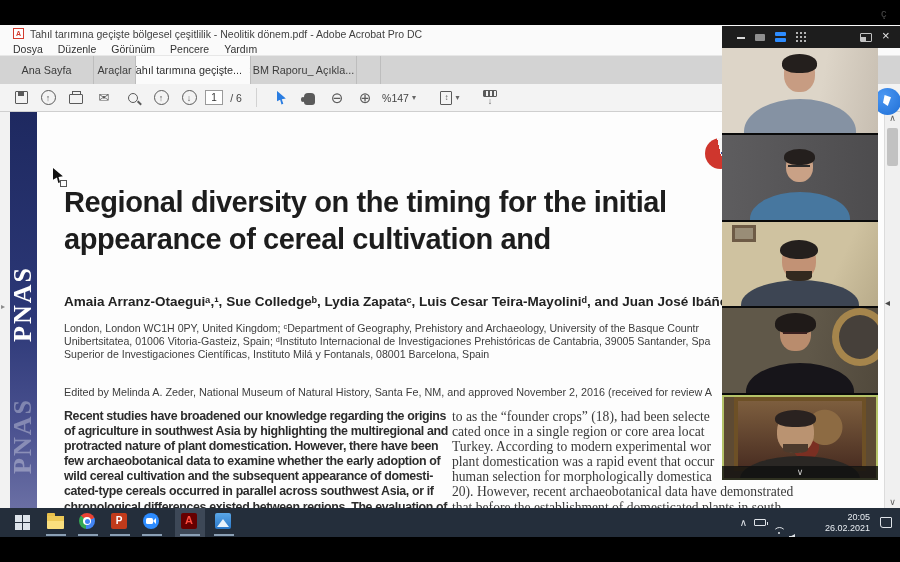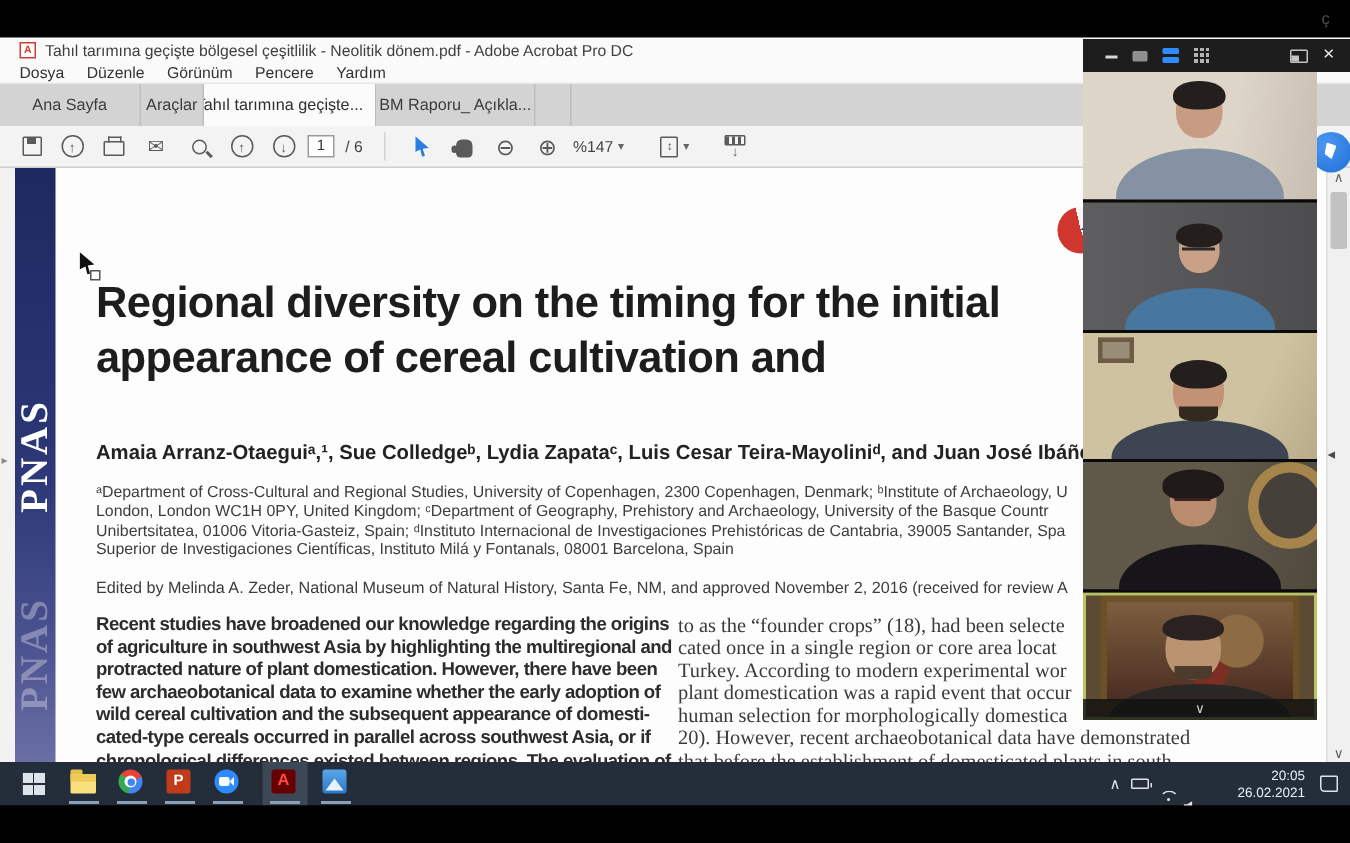--- a/index.html
+++ b/index.html
@@ -310,21 +310,20 @@
       <div class="crossmark"></div>
 
       <div class="ptitle">
         <div>Regional diversity on the timing for the initial</div>
         <div>appearance of cereal cultivation and</div>
       </div>
 
       <div class="pauthors">Amaia Arranz-Otaeguiᵃ,¹, Sue Colledgeᵇ, Lydia Zapataᶜ, Luis Cesar Teira-Mayoliniᵈ, and Juan José Ibáñezᵉ</div>
 
       <div class="paffil">
-        <div>ᵃDepartment of Cross-Cultural and Regional Studies, University of Copenhagen, 2300 Copenhagen, Denmark; ᵇInstitute of Archaeology, U</div>
         <div>London, London WC1H 0PY, United Kingdom; ᶜDepartment of Geography, Prehistory and Archaeology, University of the Basque Countr</div>
         <div>Unibertsitatea, 01006 Vitoria-Gasteiz, Spain; ᵈInstituto Internacional de Investigaciones Prehistóricas de Cantabria, 39005 Santander, Spa</div>
         <div>Superior de Investigaciones Científicas, Instituto Milá y Fontanals, 08001 Barcelona, Spain</div>
       </div>
 
       <div class="pedited">Edited by Melinda A. Zeder, National Museum of Natural History, Santa Fe, NM, and approved November 2, 2016 (received for review A</div>
 
       <div class="col-abs">
         <div>Recent studies have broadened our knowledge regarding the origins</div>
         <div>of agriculture in southwest Asia by highlighting the multiregional and</div>

